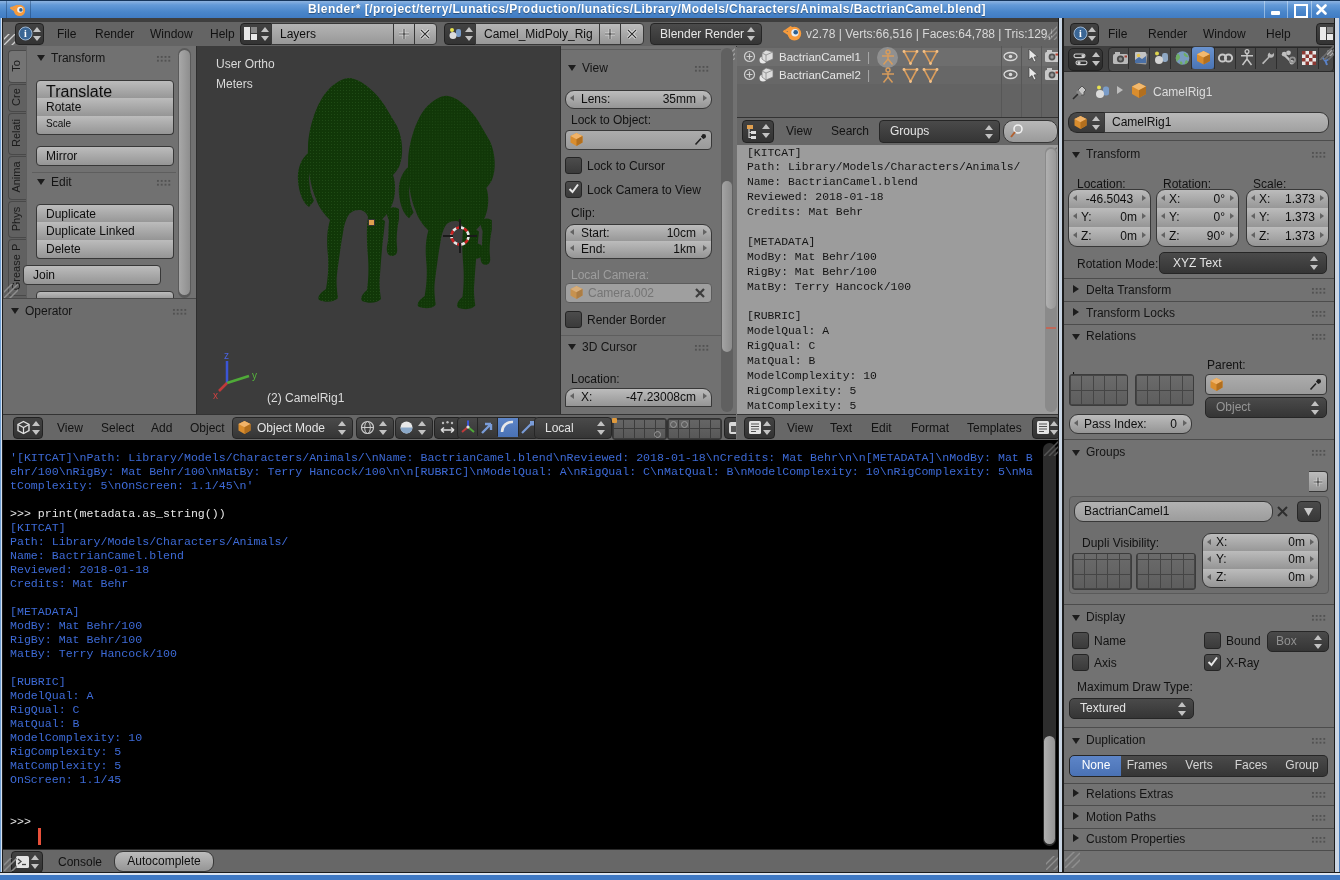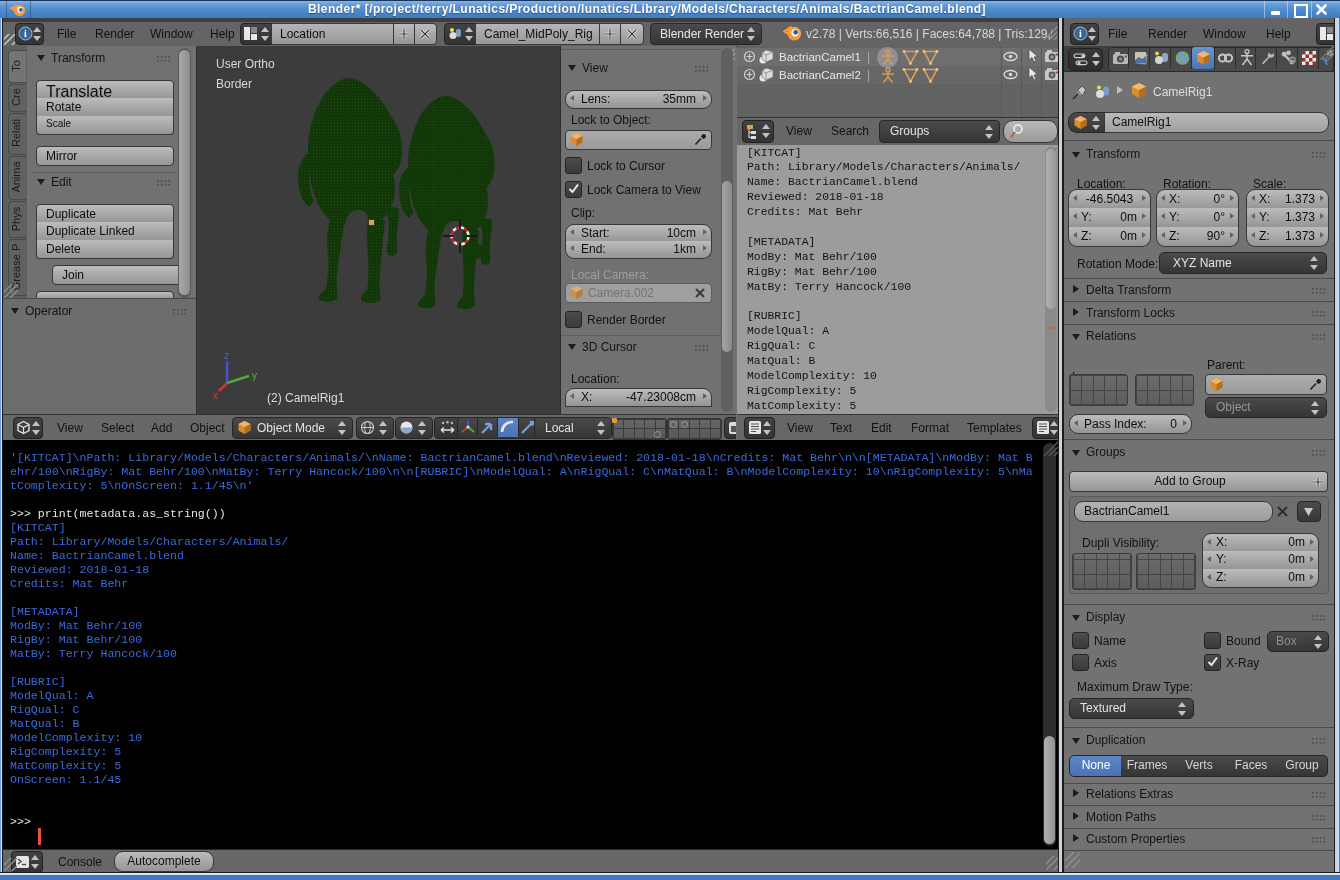--- a/index.html
+++ b/index.html
@@ -67,21 +67,21 @@
 
 <div class="eb" style="left:240px;top:23px;width:31px;height:20px;border-radius:4px 0 0 4px">
  <svg class="a" style="left:3px;top:3px" width="14" height="14" viewBox="0 0 14 14">
       <rect x="0" y="0" width="6" height="13" fill="#e8e8e8"></rect>
       <rect x="7" y="0" width="6" height="6" fill="#888"></rect>
       <rect x="7" y="7" width="6" height="6" fill="#e8e8e8"></rect>
     </svg>
  <span class="ud" style="left:20px;top:3px"></span>
 </div>
 <div class="lb" style="left:271px;top:23px;width:122px;height:20px;border-radius:0;background:linear-gradient(#b4b4b4,#989898)">
-    <span style="position:absolute;left:8px;top:3px;font-size:12px">Location</span>
+    <span style="position:absolute;left:8px;top:3px;font-size:12px">Layers</span>
   </div>
 <div class="lb" style="left:393px;top:23px;width:21px;height:20px;border-radius:0">
     <svg class="a" style="left:4px;top:4px" width="12" height="12" viewBox="0 0 12 12">
       <path d="M6 1 V11 M1 6 H11" stroke="#fff" stroke-width="2.4"></path>
       <path d="M6 1 V11 M1 6 H11" stroke="#333" stroke-width="1.2"></path>
     </svg>
   </div>
 <div class="lb" style="left:414px;top:23px;width:21px;height:20px;border-radius:0 4px 4px 0">
     <svg class="a" style="left:4px;top:4px" width="12" height="12" viewBox="0 0 12 12">
       <path d="M2 2 L10 10 M10 2 L2 10" stroke="#fff" stroke-width="2.6"></path>
@@ -190,39 +190,39 @@
 <div class="dots" style="left:156px;top:179px"></div>
 <div class="lb" style="left:36px;top:204px;width:136px;height:18px;border-radius:4px 4px 0 0">
     <span style="position:absolute;left:9px;top:2px;font-size:12px">Duplicate</span>
   </div>
 <div class="lb" style="left:36px;top:222px;width:136px;height:18px;border-radius:0;border-top:none">
     <span style="position:absolute;left:9px;top:2px;font-size:12px">Duplicate Linked</span>
   </div>
 <div class="lb" style="left:36px;top:240px;width:136px;height:18px;border-radius:0 0 4px 4px;border-top:none">
     <span style="position:absolute;left:9px;top:2px;font-size:12px">Delete</span>
   </div>
-<div class="lb" style="left:52px;top:265px;width:136px;height:18px;border-radius:4px">
+<div class="lb" style="left:23px;top:265px;width:136px;height:18px;border-radius:4px">
     <span style="position:absolute;left:9px;top:2px;font-size:12px">Join</span>
   </div>
 <div class="lb" style="left:36px;top:291px;width:136px;height:7px;border-radius:4px 4px 0 0"></div>
 
 <div class="a" style="left:178px;top:48px;width:13px;height:250px;background:#5a5a5a;border-radius:7px"></div>
 <div class="a" style="left:179px;top:50px;width:11px;height:245px;background:linear-gradient(90deg,#a8a8a8,#8e8e8e);border-radius:6px"></div>
 
 <div class="a" style="left:3px;top:298px;width:193px;height:116px;background:#6d6d6d;border-top:1px solid #4a4a4a"></div>
 <span class="pt" style="left:11px;top:308px"></span>
 <div class="ph" style="left:25px;top:304px">Operator</div>
 <div class="dots" style="left:172px;top:308px"></div>
 <svg class="a" style="left:4px;top:284px" width="14" height="14" viewBox="0 0 14 14">
     <path d="M0 14 L14 0 M-4 12 L10 -2 M4 16 L18 2" stroke="#8e8e8e" stroke-width="1.5"></path>
   </svg>
 
 <div class="a" id="view3d" style="left:197px;top:46px;width:363px;height:368px;background:#3c3c3c;overflow:hidden">
  <div class="a" style="left:19px;top:11px;font-size:12px;color:#d9d9d9">User Ortho</div>
- <div class="a" style="left:19px;top:31px;font-size:12px;color:#d9d9d9">Border</div>
+ <div class="a" style="left:19px;top:31px;font-size:12px;color:#d9d9d9">Meters</div>
  <svg class="a" style="left:100px;top:25px" width="215" height="242" viewBox="0 0 215 242">
   <defs>
    <pattern id="speck" width="3" height="3" patternUnits="userSpaceOnUse">
      <rect width="3" height="3" fill="#113708"></rect>
      <rect x="1" y="1" width="1" height="1" fill="#1f4a15"></rect>
    </pattern>
   </defs>
 
   <g fill="url(#speck)">
   <path d="M57 8 C66 10 80 22 88 35 L100 55 C106 68 107 85 102 96 C99 101 97 103 96 104
@@ -826,21 +826,21 @@
       <span style="position:absolute;right:13px;top:2px;font-size:12px">1.373</span>
     </div>
  <div class="lb" style="left:182px;top:181px;width:81px;height:19px;border-radius:0 0 9px 9px;border-top:none">
       <span class="tl" style="left:4px;top:5px"></span>
       <span class="tr" style="right:4px;top:5px"></span>
       <span style="position:absolute;left:12px;top:2px;font-size:12px">Z:</span>
       <span style="position:absolute;right:13px;top:2px;font-size:12px">1.373</span>
     </div>
  <div class="lbl" style="left:13px;top:211px">Rotation Mode:</div>
  <div class="db" style="left:95px;top:206px;width:166px;height:20px;border-radius:5px">
-      <span style="position:absolute;left:13px;top:3px;font-size:12px">XYZ Name</span>
+      <span style="position:absolute;left:13px;top:3px;font-size:12px">XYZ Text</span>
       <span class="ud" style="left:150px;top:3px"></span>
     </div>
  <div class="sep" style="left:0;top:232px;width:271px"></div>
  <span class="pr" style="left:9px;top:239px"></span>
  <div class="ph" style="left:22px;top:237px">Delta Transform</div>
  <div class="dots" style="left:247px;top:241px"></div>
  <div class="sep" style="left:0;top:255px;width:271px"></div>
  <span class="pr" style="left:9px;top:262px"></span>
  <div class="ph" style="left:22px;top:260px">Transform Locks</div>
  <div class="dots" style="left:247px;top:264px"></div>
@@ -870,23 +870,20 @@
  <div class="lb" style="left:5px;top:368px;width:121px;height:18px;border-radius:9px">
       <span class="tl" style="left:4px;top:4.5px"></span>
       <span class="tr" style="right:4px;top:4.5px"></span>
       <span style="position:absolute;left:14px;top:2px;font-size:12px">Pass Index:</span>
       <span style="position:absolute;right:14px;top:2px;font-size:12px">0</span>
     </div>
  <div class="sep" style="left:0;top:393px;width:271px"></div>
  <span class="pt" style="left:8px;top:404px"></span>
  <div class="ph" style="left:22px;top:399px">Groups</div>
  <div class="dots" style="left:247px;top:403px"></div>
- <div class="lb" style="left:5px;top:425px;width:240px;height:19px;border-radius:4px 0 0 4px">
-      <span style="position:absolute;left:0;right:0;top:2px;text-align:center;font-size:12px">Add to Group</span>
-    </div>
  <div class="lb" style="left:245px;top:425px;width:18px;height:19px;border-radius:0 4px 4px 0;border-left:none">
       <svg class="a" style="left:3px;top:3.5px" width="12" height="12" viewBox="0 0 12 12">
         <path d="M6 1.5 V10.5 M1.5 6 H10.5" stroke="#f2f2f2" stroke-width="2.6"></path>
         <path d="M6 1.5 V10.5 M1.5 6 H10.5" stroke="#2e2e2e" stroke-width="1.1"></path>
       </svg>
     </div>
  <div class="a" style="left:5px;top:450px;width:258px;height:96px;border:1px solid #5a5a5a;border-radius:4px;background:#6e6e6e"></div>
  <div class="lb" style="left:10px;top:455px;width:197px;height:19px;border-radius:9px;background:linear-gradient(#b2b2b2,#9c9c9c)">
       <span style="position:absolute;left:9px;top:2px;font-size:12px">BactrianCamel1</span>
     </div>

